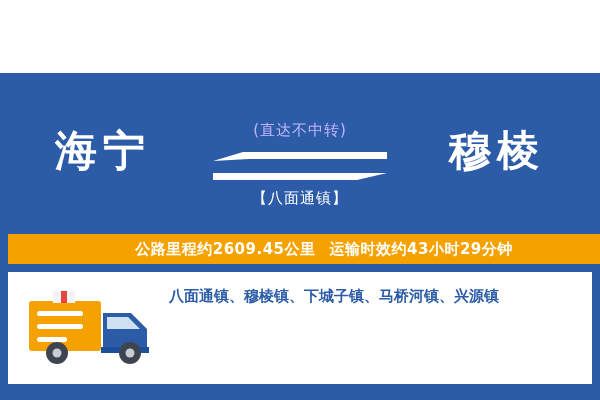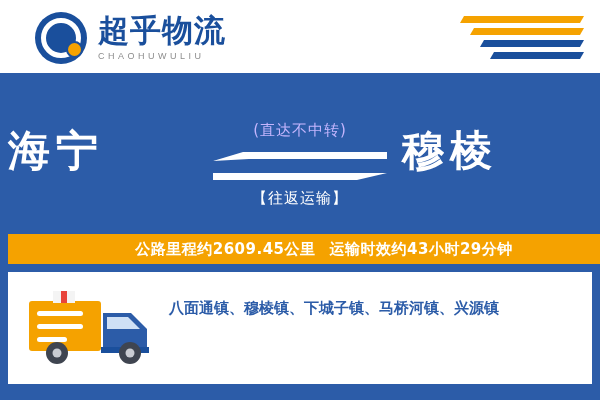--- a/index.html
+++ b/index.html
@@ -112,20 +112,21 @@
     position: absolute;
     left: 0;
     top: 20px;
     width: 600px;
     height: 140px;
   }
   .city {
     position: absolute;
     top: 30px;
     width: 190px;
+    text-align: center;
     font-family: "DejaVu Sans", sans-serif;
     font-size: 42px;
     font-weight: bold;
     color: #ffffff;
     letter-spacing: 6px;
   }
   .city-from { left: 8px; }
   .city-to   { right: 8px; }
 
   .route-mid {
@@ -198,21 +199,21 @@
     background: #ffffff;
     border: 1px solid #ffffff;
     box-sizing: border-box;
     display: flex;
     align-items: center;
   }
   .towns-text {
     position: absolute;
     left: 160px;
     right: 12px;
-    top: 22px;
+    top: 10px;
     font-family: "DejaVu Sans", sans-serif;
     font-size: 15px;
     font-weight: bold;
     color: #2c5ca8;
     line-height: 26px;
   }
 
   
   .truck {
     position: absolute;
@@ -220,50 +221,35 @@
     top: 18px;
     width: 132px;
     height: 78px;
   }
 </style>
 </head>
 <body>
 
 <div class="page">
 
-  <div class="header">
-    <div class="logo-mark">
-      <div class="ring"></div>
-    </div>
-    <div class="brand">
-      <div class="brand-cn">超乎物流</div>
-      <div class="brand-en">CHAOHUWULIU</div>
-    </div>
-    <div class="speed-lines">
-      <i class="sl1"></i>
-      <i class="sl2"></i>
-      <i class="sl3"></i>
-      <i class="sl4"></i>
-    </div>
-  </div>
 
   <div class="main-panel">
 
     <div class="route">
       <div class="city city-from">海宁</div>
 
       <div class="route-mid">
         <div class="route-note-top">(直达不中转)</div>
         <div class="arrows">
           <svg class="arrow-svg" width="174" height="30" viewBox="0 0 174 30" xmlns="http://www.w3.org/2000/svg">
             <polygon points="0,11 30,2 174,2 174,9 36,9" fill="#ffffff"></polygon>
             <polygon points="174,23 144,30 0,30 0,23 138,23" fill="#ffffff"></polygon>
           </svg>
         </div>
-        <div class="route-note-bottom">【往返运输】</div>
+        <div class="route-note-bottom">【八面通镇】</div>
       </div>
 
       <div class="city city-to">穆棱</div>
     </div>
 
     <div class="info-bar">
       <span>公路里程约2609.45公里</span>
       <span class="info-gap"></span>
       <span>运输时效约43小时29分钟</span>
     </div>

